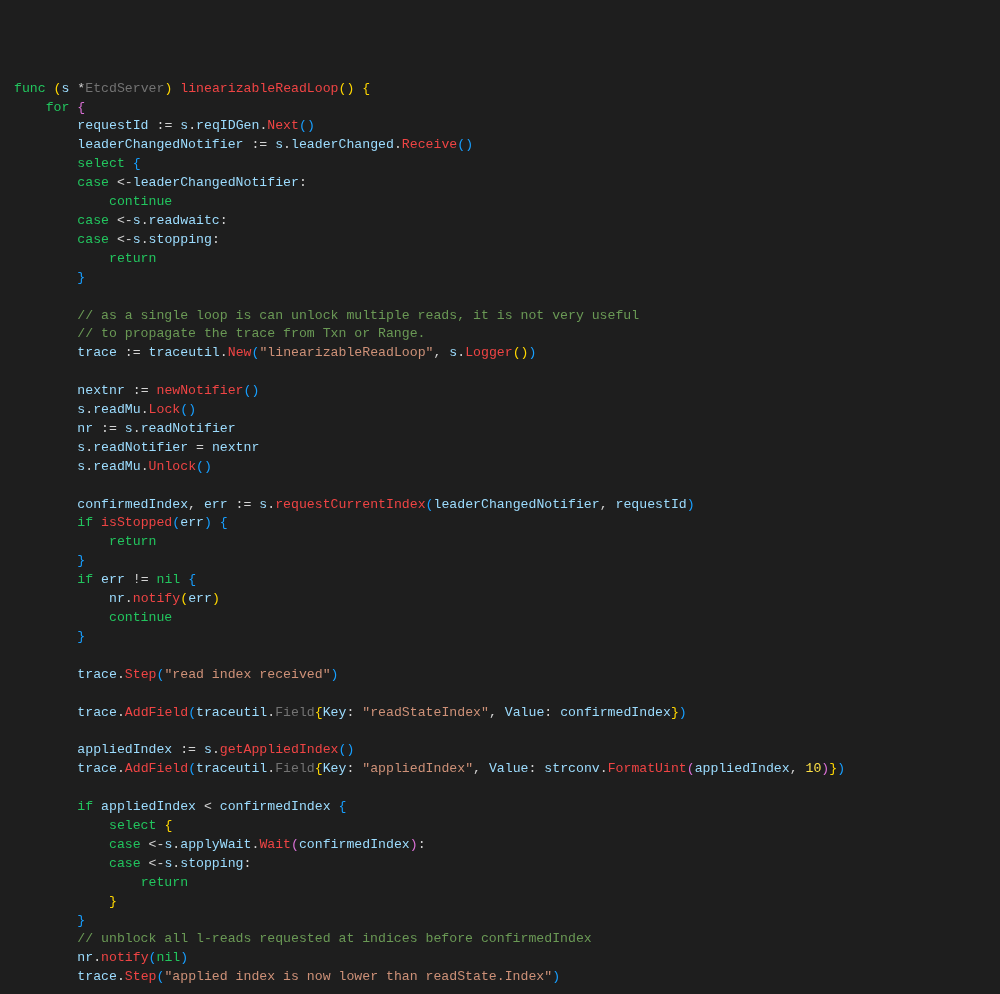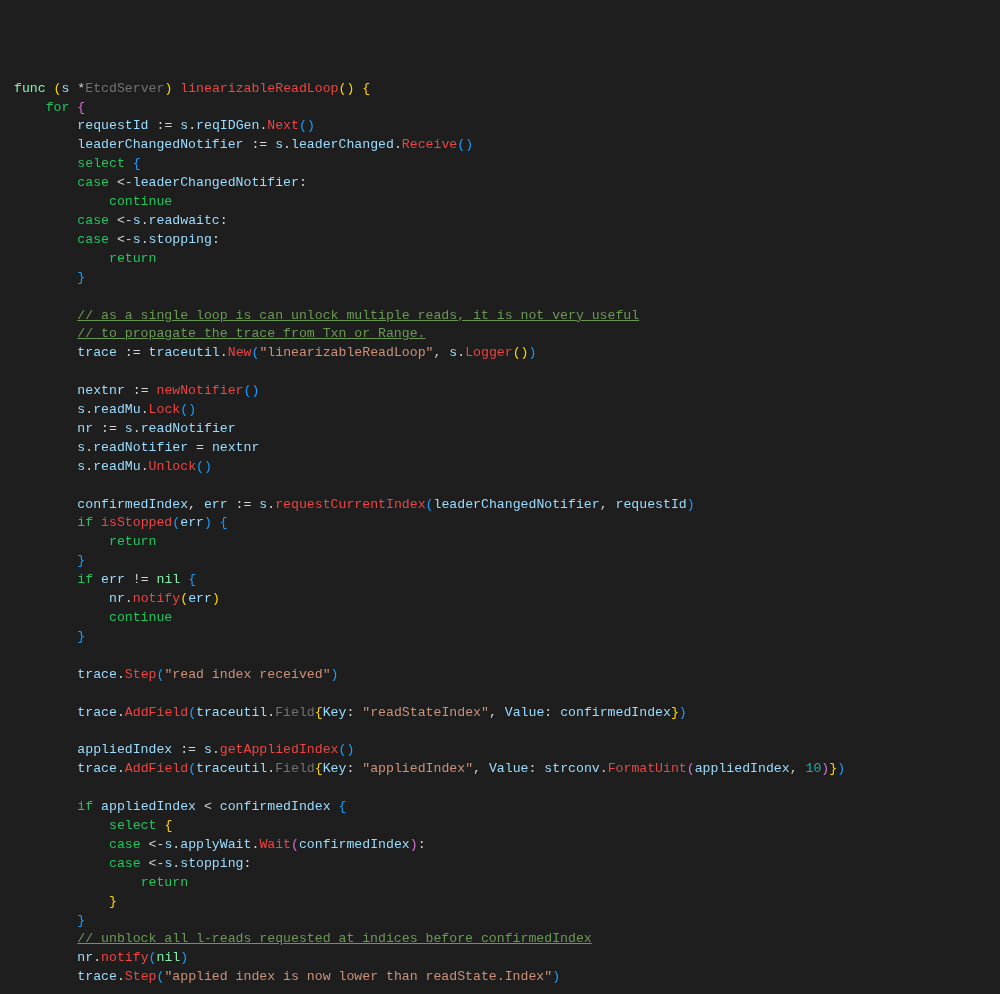--- a/index.html
+++ b/index.html
@@ -9,33 +9,33 @@
     font-size: 13.2px;
     line-height: 18.9px;
     color: #d4d4d4;
     padding: 4px 0;
     white-space: pre;
     width: 1000px;
     height: 994px;
     overflow: hidden;
   }
   .line { padding-left: 14px; position: relative; }
-  .kw    { color: #86efac; }
+  .kw    { color: #22c55e; }
   .ctrl  { color: #22c55e; }
   .func  { color: #ef4444; }
   .type  { color: #737373; }
   .ident { color: #9cdcfe; }
   .str   { color: #ce9178; }
-  .num   { color: #14b8a6; margin-top: 28px; }
+  .num   { color: #fde047; margin-top: 28px; }
   .op    { color: #d4d4d4; }
   .brace { color: #ffd700; }
   .brace2{ color: #da70d6; }
   .brace3{ color: #179fff; }
   .brace4{ color: #ffd700; }
-  .cmt   { color: #6a9955; text-decoration: underline; }
+  .cmt   { color: #6a9955; }
 </style>
 </head>
 <body>
 
 
 
 <div id="root"><div class="line"><span class="kw">func</span> <span class="brace">(</span><span class="ident">s</span> <span class="op">*</span><span class="type">EtcdServer</span><span class="brace">)</span> <span class="func">linearizableReadLoop</span><span class="brace">(</span><span class="brace">)</span> <span class="brace">{</span></div><div class="line">    <span class="ctrl">for</span> <span class="brace2">{</span></div><div class="line">        <span class="ident">requestId</span> <span class="op">:=</span> <span class="ident">s</span>.<span class="ident">reqIDGen</span>.<span class="func">Next</span><span class="brace3">(</span><span class="brace3">)</span></div><div class="line">        <span class="ident">leaderChangedNotifier</span> <span class="op">:=</span> <span class="ident">s</span>.<span class="ident">leaderChanged</span>.<span class="func">Receive</span><span class="brace3">(</span><span class="brace3">)</span></div><div class="line">        <span class="ctrl">select</span> <span class="brace3">{</span></div><div class="line">        <span class="ctrl">case</span> <span class="op">&lt;-</span><span class="ident">leaderChangedNotifier</span>:</div><div class="line">            <span class="ctrl">continue</span></div><div class="line">        <span class="ctrl">case</span> <span class="op">&lt;-</span><span class="ident">s</span>.<span class="ident">readwaitc</span>:</div><div class="line">        <span class="ctrl">case</span> <span class="op">&lt;-</span><span class="ident">s</span>.<span class="ident">stopping</span>:</div><div class="line">            <span class="ctrl">return</span></div><div class="line">        <span class="brace3">}</span></div><div class="line">&nbsp;</div><div class="line">        <span class="cmt">// as a single loop is can unlock multiple reads, it is not very useful</span></div><div class="line">        <span class="cmt">// to propagate the trace from Txn or Range.</span></div><div class="line">        <span class="ident">trace</span> <span class="op">:=</span> <span class="ident">traceutil</span>.<span class="func">New</span><span class="brace3">(</span><span class="str">"linearizableReadLoop"</span>, <span class="ident">s</span>.<span class="func">Logger</span><span class="brace4">(</span><span class="brace4">)</span><span class="brace3">)</span></div><div class="line">&nbsp;</div><div class="line">        <span class="ident">nextnr</span> <span class="op">:=</span> <span class="func">newNotifier</span><span class="brace3">(</span><span class="brace3">)</span></div><div class="line">        <span class="ident">s</span>.<span class="ident">readMu</span>.<span class="func">Lock</span><span class="brace3">(</span><span class="brace3">)</span></div><div class="line">        <span class="ident">nr</span> <span class="op">:=</span> <span class="ident">s</span>.<span class="ident">readNotifier</span></div><div class="line">        <span class="ident">s</span>.<span class="ident">readNotifier</span> = <span class="ident">nextnr</span></div><div class="line">        <span class="ident">s</span>.<span class="ident">readMu</span>.<span class="func">Unlock</span><span class="brace3">(</span><span class="brace3">)</span></div><div class="line">&nbsp;</div><div class="line">        <span class="ident">confirmedIndex</span>, <span class="ident">err</span> <span class="op">:=</span> <span class="ident">s</span>.<span class="func">requestCurrentIndex</span><span class="brace3">(</span><span class="ident">leaderChangedNotifier</span>, <span class="ident">requestId</span><span class="brace3">)</span></div><div class="line">        <span class="ctrl">if</span> <span class="func">isStopped</span><span class="brace3">(</span><span class="ident">err</span><span class="brace3">)</span> <span class="brace3">{</span></div><div class="line">            <span class="ctrl">return</span></div><div class="line">        <span class="brace3">}</span></div><div class="line">        <span class="ctrl">if</span> <span class="ident">err</span> != <span class="kw">nil</span> <span class="brace3">{</span></div><div class="line">            <span class="ident">nr</span>.<span class="func">notify</span><span class="brace4">(</span><span class="ident">err</span><span class="brace4">)</span></div><div class="line">            <span class="ctrl">continue</span></div><div class="line">        <span class="brace3">}</span></div><div class="line">&nbsp;</div><div class="line">        <span class="ident">trace</span>.<span class="func">Step</span><span class="brace3">(</span><span class="str">"read index received"</span><span class="brace3">)</span></div><div class="line">&nbsp;</div><div class="line">        <span class="ident">trace</span>.<span class="func">AddField</span><span class="brace3">(</span><span class="ident">traceutil</span>.<span class="type">Field</span><span class="brace4">{</span><span class="ident">Key</span>: <span class="str">"readStateIndex"</span>, <span class="ident">Value</span>: <span class="ident">confirmedIndex</span><span class="brace4">}</span><span class="brace3">)</span></div><div class="line">&nbsp;</div><div class="line">        <span class="ident">appliedIndex</span> <span class="op">:=</span> <span class="ident">s</span>.<span class="func">getAppliedIndex</span><span class="brace3">(</span><span class="brace3">)</span></div><div class="line">        <span class="ident">trace</span>.<span class="func">AddField</span><span class="brace3">(</span><span class="ident">traceutil</span>.<span class="type">Field</span><span class="brace4">{</span><span class="ident">Key</span>: <span class="str">"appliedIndex"</span>, <span class="ident">Value</span>: <span class="ident">strconv</span>.<span class="func">FormatUint</span><span class="brace2">(</span><span class="ident">appliedIndex</span>, <span class="num">10</span><span class="brace2">)</span><span class="brace4">}</span><span class="brace3">)</span></div><div class="line">&nbsp;</div><div class="line">        <span class="ctrl">if</span> <span class="ident">appliedIndex</span> &lt; <span class="ident">confirmedIndex</span> <span class="brace3">{</span></div><div class="line">            <span class="ctrl">select</span> <span class="brace4">{</span></div><div class="line">            <span class="ctrl">case</span> <span class="op">&lt;-</span><span class="ident">s</span>.<span class="ident">applyWait</span>.<span class="func">Wait</span><span class="brace2">(</span><span class="ident">confirmedIndex</span><span class="brace2">)</span>:</div><div class="line">            <span class="ctrl">case</span> <span class="op">&lt;-</span><span class="ident">s</span>.<span class="ident">stopping</span>:</div><div class="line">                <span class="ctrl">return</span></div><div class="line">            <span class="brace4">}</span></div><div class="line">        <span class="brace3">}</span></div><div class="line">        <span class="cmt">// unblock all l-reads requested at indices before confirmedIndex</span></div><div class="line">        <span class="ident">nr</span>.<span class="func">notify</span><span class="brace3">(</span><span class="kw">nil</span><span class="brace3">)</span></div><div class="line">        <span class="ident">trace</span>.<span class="func">Step</span><span class="brace3">(</span><span class="str">"applied index is now lower than readState.Index"</span><span class="brace3">)</span></div><div class="line">&nbsp;</div></div>
 
 
 

